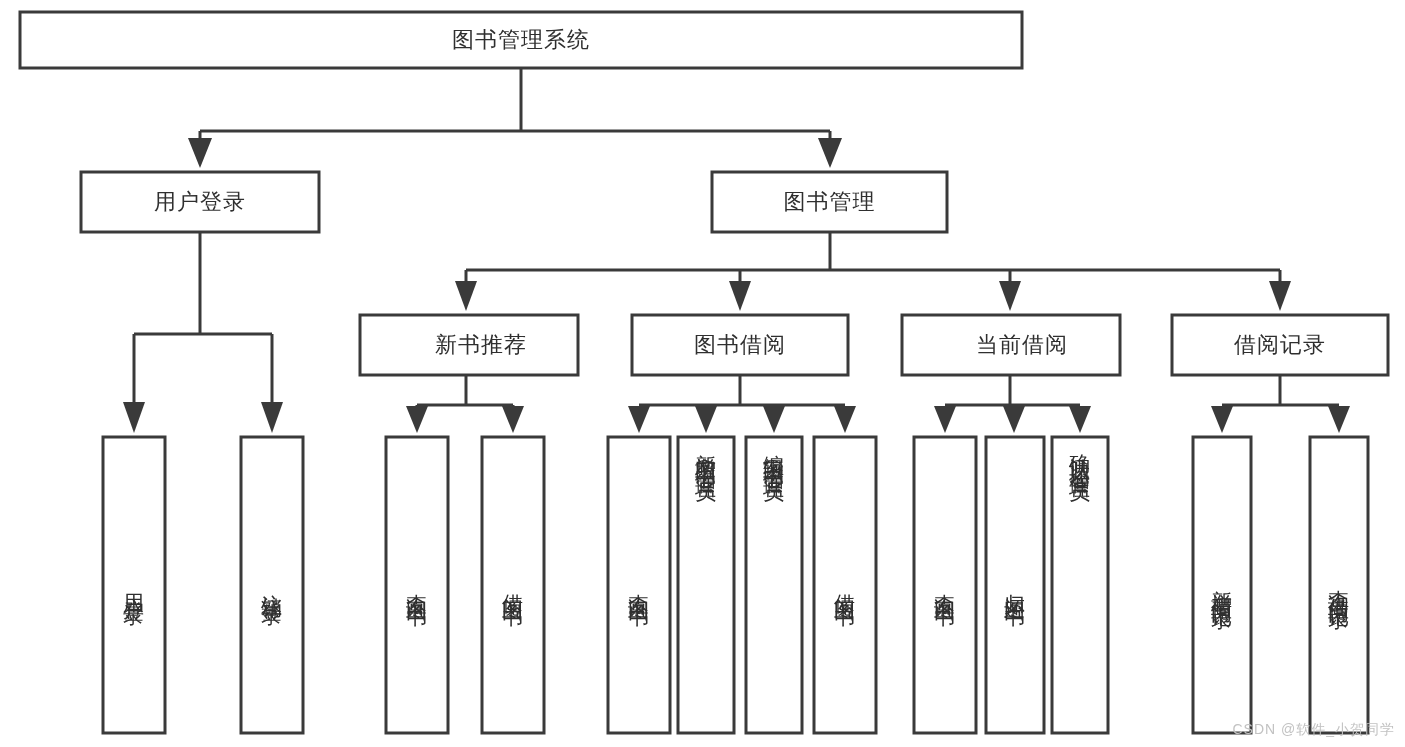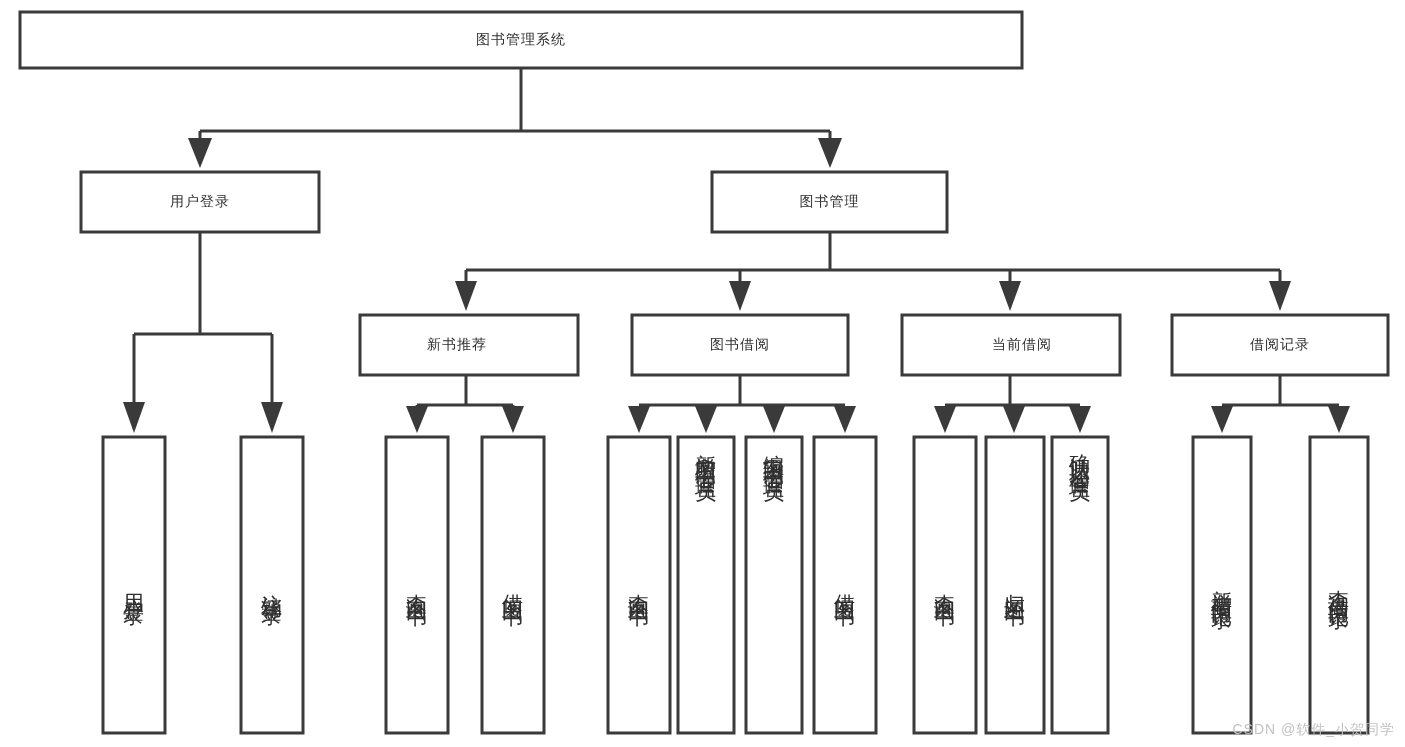--- a/index.html
+++ b/index.html
@@ -61,21 +61,21 @@
   }
   .hlabel-wrap {
     position: absolute;
     display: flex;
     align-items: center;
     justify-content: center;
     pointer-events: none;
   }
   .hlabel-text {
     font-family: "Liberation Sans", "DejaVu Sans", sans-serif;
-    font-size: 14px;
+    font-size: 22px;
     color: #2f2f2f;
     white-space: nowrap;
     letter-spacing: 1px;
   }
   #watermark {
     position: absolute;
     right: 10px;
     bottom: 8px;
     font-family: "Liberation Sans", "DejaVu Sans", sans-serif;
     font-size: 14px;
@@ -192,21 +192,21 @@
   </div>
 
   <div class="hlabel-wrap" style="left:81px; top:172px; width:238px; height:60px;">
     <span class="hlabel-text">用户登录</span>
   </div>
 
   <div class="hlabel-wrap" style="left:712px; top:172px; width:235px; height:60px;border-radius:22px;">
     <span class="hlabel-text">图书管理</span>
   </div>
 
-  <div class="hlabel-wrap" style="left:348px; top:315px; width:218px; height:60px;">
+  <div class="hlabel-wrap" style="left:372px; top:315px; width:218px; height:60px;">
     <span class="hlabel-text">新书推荐</span>
   </div>
 
   <div class="hlabel-wrap" style="left:632px; top:315px; width:216px; height:60px;">
     <span class="hlabel-text">图书借阅</span>
   </div>
 
   <div class="hlabel-wrap" style="left:902px; top:315px; width:240px; height:60px;">
     <span class="hlabel-text">当前借阅</span>
   </div>

